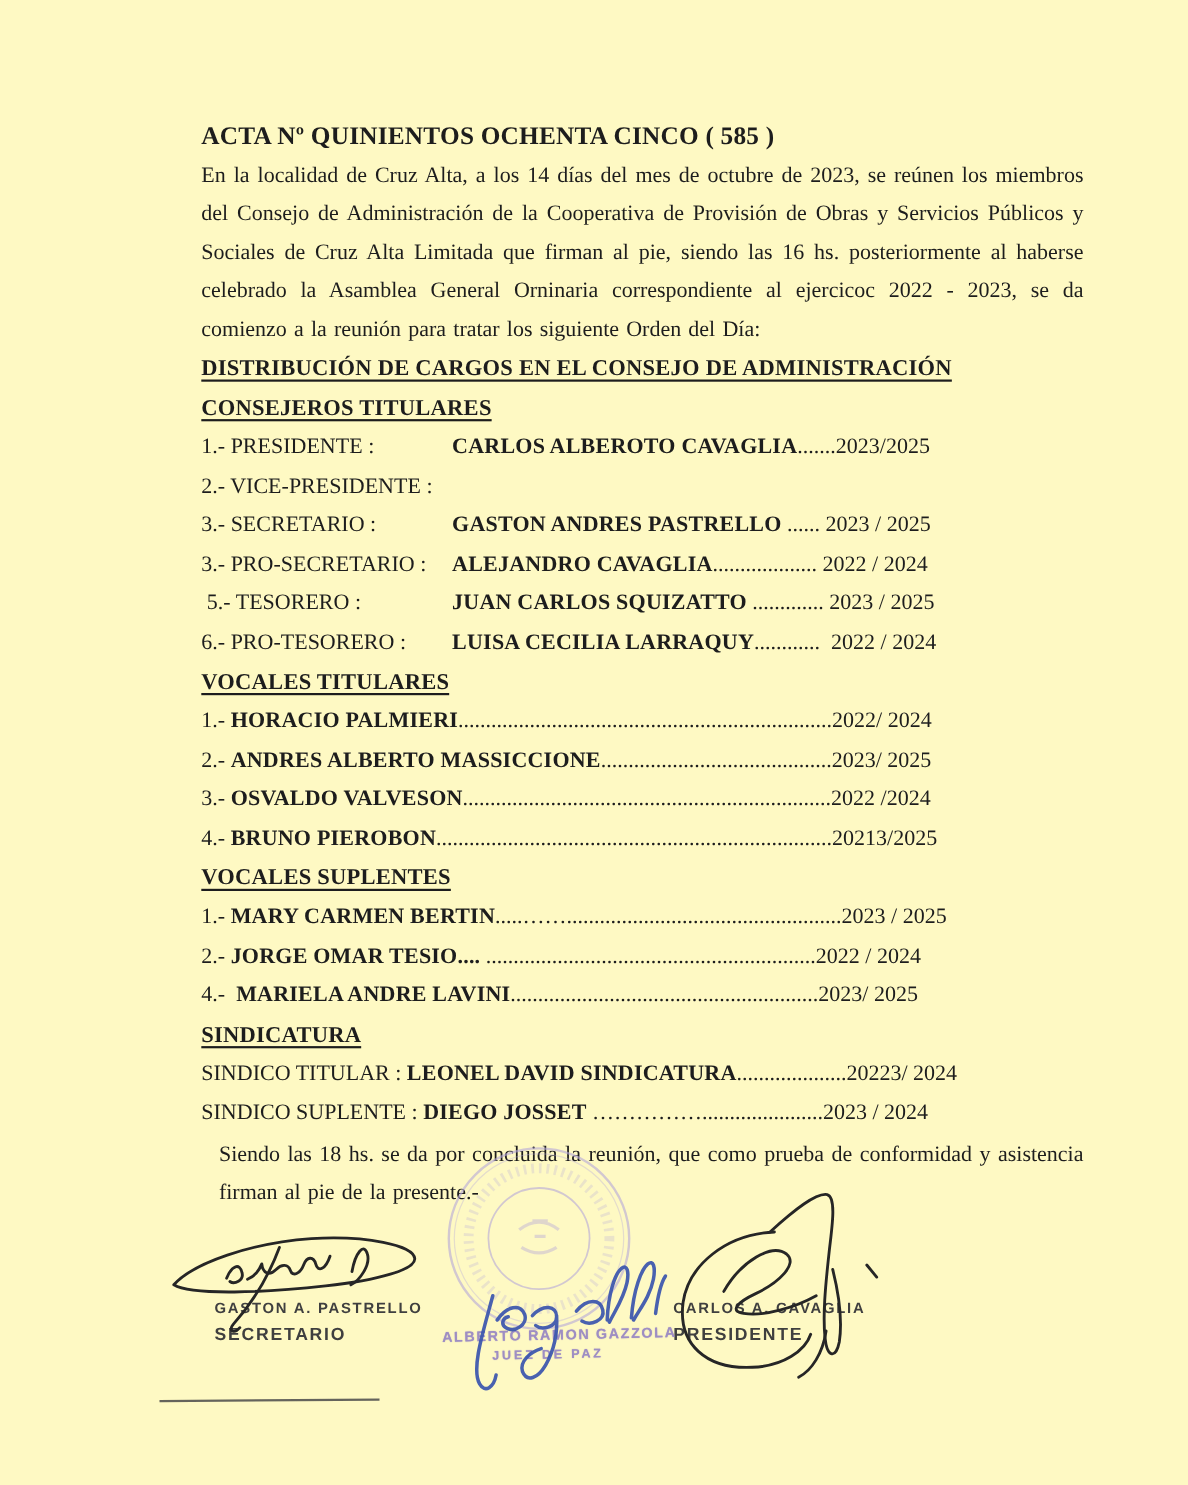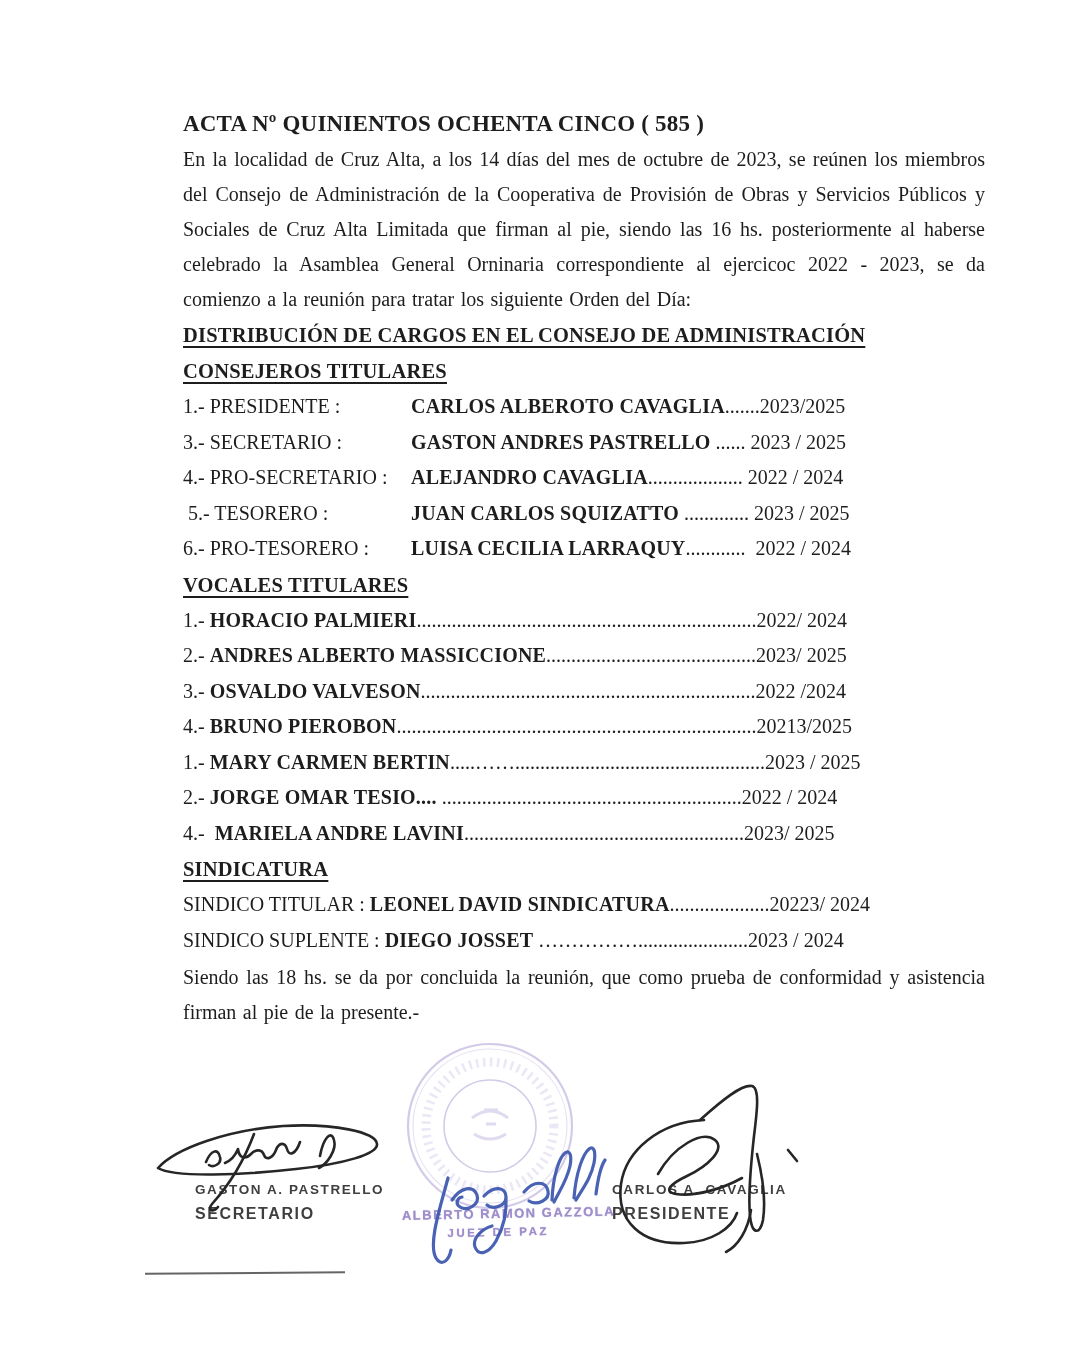--- a/index.html
+++ b/index.html
@@ -1,19 +1,19 @@
 <!DOCTYPE html>
 <html style="--ink: #1d1d1d; --stamp-black: #3f3f3f; --stamp-purple: #8e7cc3; --signature-blue: #3a55ae; --seal-lavender: #b6a8da;"><head>
 <meta charset="utf-8">
 <style>
   html,body{margin:0;padding:0;background:#e8e8e8;}
   .page{
     position:relative;
     width:1080px;height:1350px;
-    background:#ffffff;
+    background:#fef9c3;
     overflow:hidden;
     font-family:"Liberation Serif","DejaVu Serif",serif;
     color:var(--ink,#1d1d1d);
   }
   .content{
     position:absolute;left:183px;top:110px;width:802px;
   }
   .doc-title{
     font-size:23px;font-weight:bold;line-height:28px;margin:0 0 4px 0;
     letter-spacing:.2px;
@@ -30,21 +30,21 @@
   .rows{width:690px;}
   .row{
     font-size:20px;line-height:35.5px;white-space:pre;
   }
   .row .pre{font-weight:normal;}
   .row-tab .pre{display:inline-block;width:228px;}
   .row .nm{font-weight:bold;letter-spacing:.2px;}
   .row .ld{font-weight:normal;}
   .row .yr{font-weight:normal;}
   .closing{
-    font-size:20px;line-height:35px;margin:2px 0 0 0;
+    font-size:20px;line-height:35px;margin:2px 0 0 16px;
     text-align:justify;word-spacing:1.5px;
   }
   
   .abs{position:absolute;}
   .sig{color:#262626;}
   .sig path{fill:none;stroke:currentColor;stroke-width:2.6;stroke-linecap:round;stroke-linejoin:round;}
   .sig-blue{color:var(--signature-blue,#3a55ae);opacity:.92;}
   .sig-blue path{stroke-width:3.2;}
   .seal{color:var(--seal-lavender,#b6a8da);opacity:.6;}
   .seal circle,.seal path{fill:none;stroke:currentColor;}
@@ -77,24 +77,25 @@
     <p class="intro">En la localidad de Cruz Alta, a los 14 días del mes de octubre de 2023, se reúnen los miembros del Consejo de Administración de la Cooperativa de Provisión de Obras y Servicios Públicos y Sociales de Cruz Alta Limitada  que firman al pie, siendo las 16 hs. posteriormente al haberse celebrado la Asamblea General Orninaria correspondiente al ejercicoc 2022 - 2023,  se da comienzo a la reunión para tratar los siguiente Orden del Día:</p>
 
     <h2 class="sec-heading">DISTRIBUCIÓN DE CARGOS EN EL CONSEJO DE ADMINISTRACIÓN</h2>
 
     <section>
       <h2 class="sec-heading">CONSEJEROS TITULARES</h2>
       <div class="rows">
 
           <div class="row row-tab"><span class="pre">1.- PRESIDENTE :</span><span class="nm">CARLOS ALBEROTO CAVAGLIA</span><span class="ld">.......</span><span class="yr">2023/2025</span></div>
 
+          <div class="row row-tab"><span class="pre">2.- VICE-PRESIDENTE :</span><span class="nm"></span><span class="ld"></span><span class="yr"></span></div>
 
           <div class="row row-tab"><span class="pre">3.- SECRETARIO :</span><span class="nm">GASTON ANDRES PASTRELLO</span><span class="ld"> ...... </span><span class="yr">2023 / 2025</span></div>
 
-          <div class="row row-tab"><span class="pre">4.- PRO-SECRETARIO :</span><span class="nm">ALEJANDRO CAVAGLIA</span><span class="ld">...................</span><span class="yr"> 2022 / 2024</span></div>
+          <div class="row row-tab"><span class="pre">3.- PRO-SECRETARIO :</span><span class="nm">ALEJANDRO CAVAGLIA</span><span class="ld">...................</span><span class="yr"> 2022 / 2024</span></div>
 
           <div class="row row-tab"><span class="pre"> 5.- TESORERO :</span><span class="nm">JUAN CARLOS SQUIZATTO</span><span class="ld"> ............. </span><span class="yr">2023 / 2025</span></div>
 
           <div class="row row-tab"><span class="pre">6.- PRO-TESORERO :</span><span class="nm">LUISA CECILIA LARRAQUY</span><span class="ld">............</span><span class="yr">  2022 / 2024</span></div>
         </div>
     </section>
 
     <section>
       <h2 class="sec-heading">VOCALES TITULARES</h2>
       <div class="rows">
@@ -103,20 +104,21 @@
 
           <div class="row"><span class="pre">2.- </span><span class="nm">ANDRES ALBERTO MASSICCIONE</span><span class="ld">..........................................</span><span class="yr">2023/ 2025</span></div>
 
           <div class="row"><span class="pre">3.- </span><span class="nm">OSVALDO VALVESON</span><span class="ld">...................................................................</span><span class="yr">2022 /2024</span></div>
 
           <div class="row"><span class="pre">4.- </span><span class="nm">BRUNO PIEROBON</span><span class="ld">........................................................................</span><span class="yr">20213/2025</span></div>
         </div>
     </section>
 
     <section>
+      <h2 class="sec-heading">VOCALES SUPLENTES</h2>
       <div class="rows">
 
           <div class="row"><span class="pre">1.- </span><span class="nm">MARY CARMEN BERTIN</span><span class="ld">.....……..................................................</span><span class="yr">2023 / 2025</span></div>
 
           <div class="row"><span class="pre">2.- </span><span class="nm">JORGE OMAR TESIO....</span><span class="ld"> ............................................................</span><span class="yr">2022 / 2024</span></div>
 
 
           <div class="row"><span class="pre">4.-  </span><span class="nm">MARIELA ANDRE LAVINI</span><span class="ld">........................................................</span><span class="yr">2023/ 2025</span></div>
         </div>
     </section>

